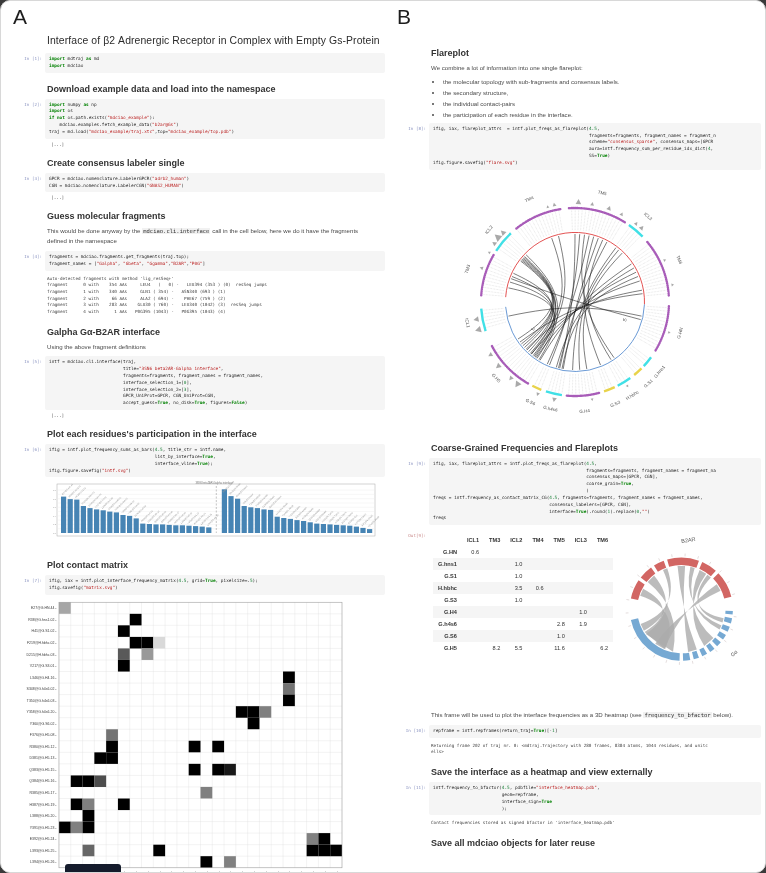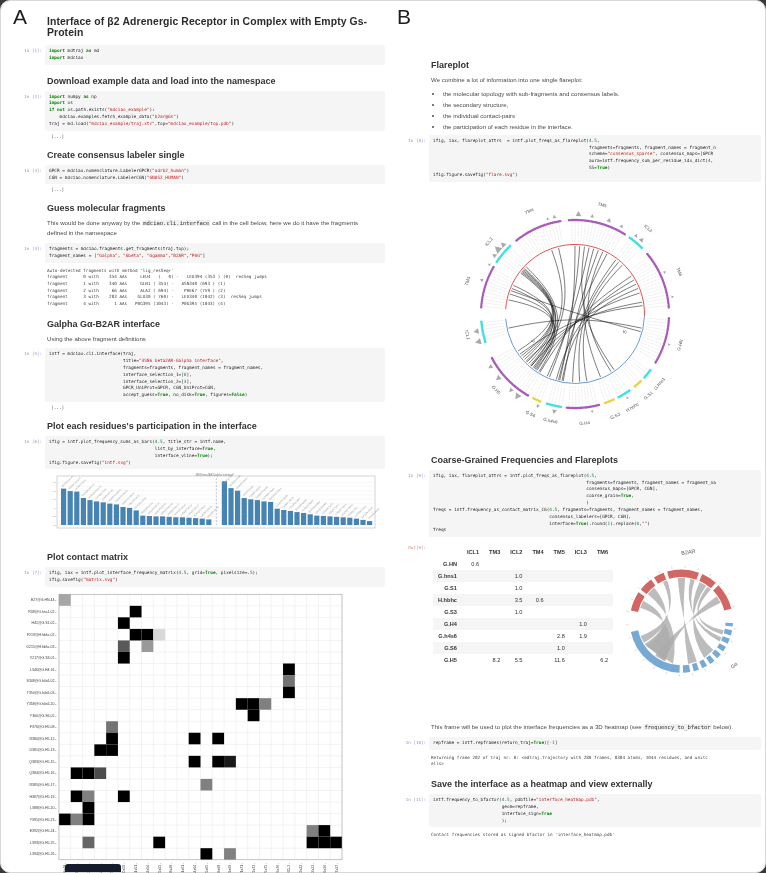--- a/index.html
+++ b/index.html
@@ -4,22 +4,22 @@
 <style>
   html,body{margin:0;padding:0;}
   body{width:766px;height:873px;background:#3a3a3a;position:relative;overflow:hidden;
        font-family:"Liberation Sans",sans-serif;}
   #page{position:absolute;inset:0;background:#ffffff;border-radius:10px;border:1px solid #d8d8d8;box-sizing:border-box;}
   .panel{position:absolute;top:0;height:873px;}
   #panelA{left:6px;width:380px;}
   #panelB{left:390px;width:372px;}
   .plabel{position:absolute;top:4px;left:6px;font-size:21px;color:#1d1d1d;}
   .pc{padding-top:10px;}
-  #panelB .pc{padding-top:48px;}
-  .h1t{font-size:10.4px;font-weight:700;color:#2b2b2b;margin:5px 4px 7px 40px;letter-spacing:.1px;}
+  #panelB .pc{padding-top:36px;}
+  .h1t{font-size:10.4px;font-weight:400;color:#2b2b2b;margin:24px 4px 7px 40px;letter-spacing:.1px;}
   .h2t{font-size:9px;font-weight:700;color:#333;margin:11px 4px 5px 40px;}
   .para{font-size:6.1px;color:#4a4a4a;margin:2px 10px 5px 40px;line-height:1.6;}
   .ic{background:#f1f1f1;font-family:"DejaVu Sans Mono",monospace;font-size:5.5px;padding:0 1px;color:#333;}
   ul.blts{margin:3px 0 5px 52px;padding:0;font-size:6.1px;color:#4a4a4a;}
   ul.blts li{margin:4px 0;}
   .cellrow{display:flex;align-items:flex-start;margin:3px 2px 3px 0;}
   .prompt{width:38px;flex:none;font-family:"DejaVu Sans Mono",monospace;font-size:4.2px;
           text-align:right;padding:3px 3px 0 0;color:#8a93c0;box-sizing:border-box;}
   .prompt.out{color:#c98a8a;}
   .codecell{flex:1;background:#f5f5f5;padding:3px 4px;border-radius:2px;min-width:0;}
@@ -838,16 +838,17 @@
             <pre>intf.frequency_to_bfactor(<span class="num">4.5</span>, pdbfile=<span class="str">"interface_heatmap.pdb"</span>,
                           geom=repframe,
                           interface_sign=<span class="kw">True</span>
                           );</pre>
           </div>
         </div>
         <div class="cellrow">
           <div class="prompt"></div>
           <pre class="stdout">Contact frequencies stored as signed bfactor in 'interface_heatmap.pdb'</pre>
         </div>
+        <div class="h2t">Save all mdciao objects for later reuse</div>
       </div>
   </div>
   <div id="cornerbar"></div>
 </div>
 
 </body></html>

